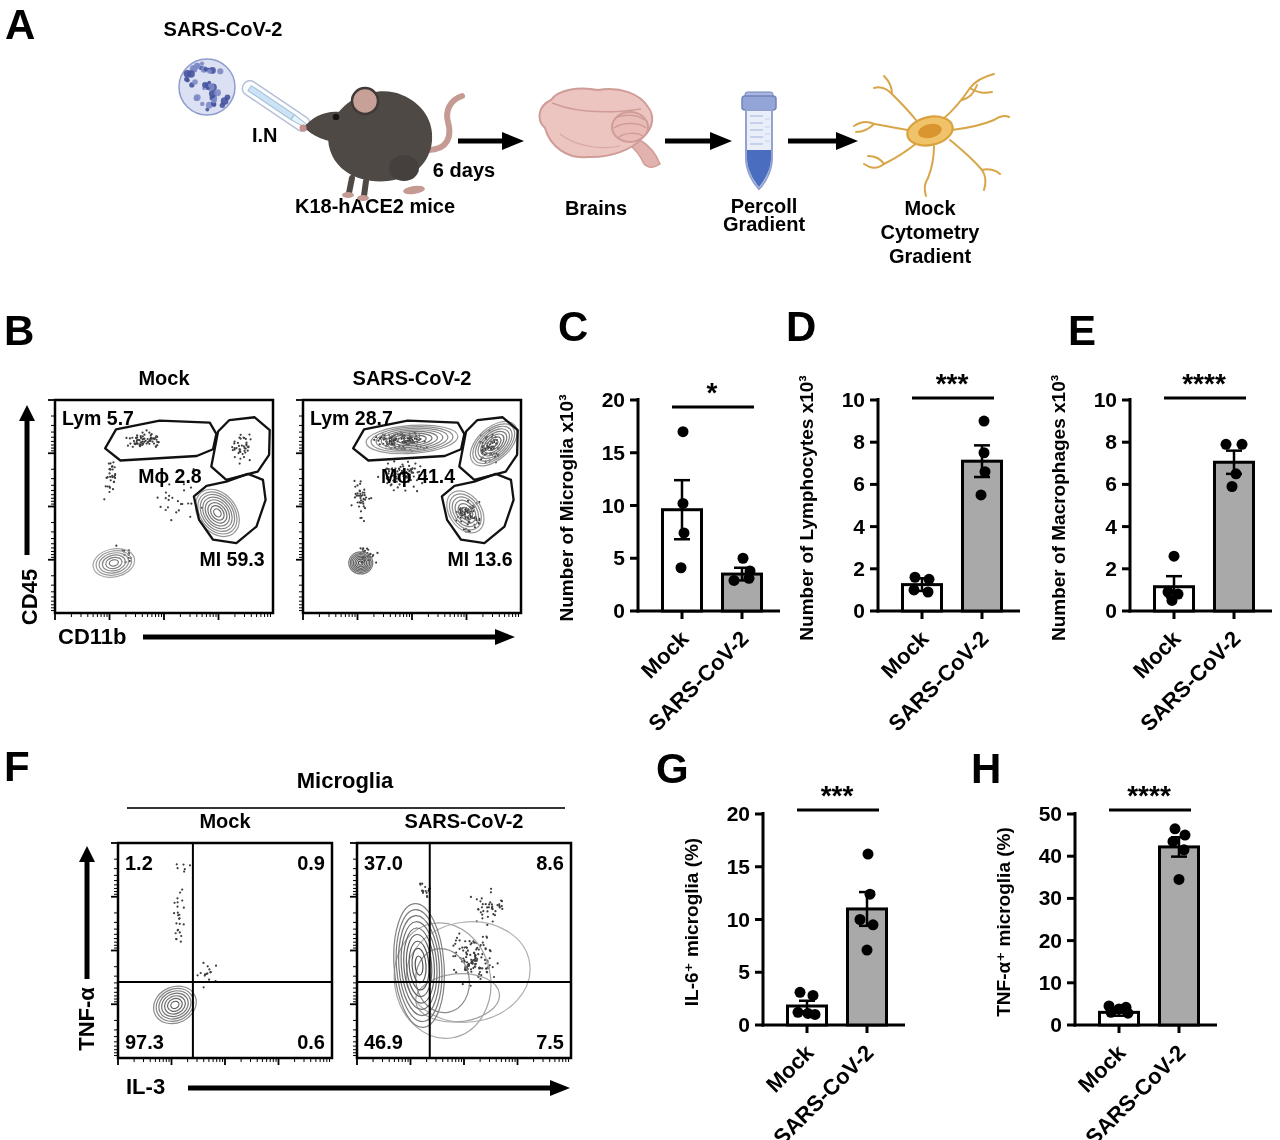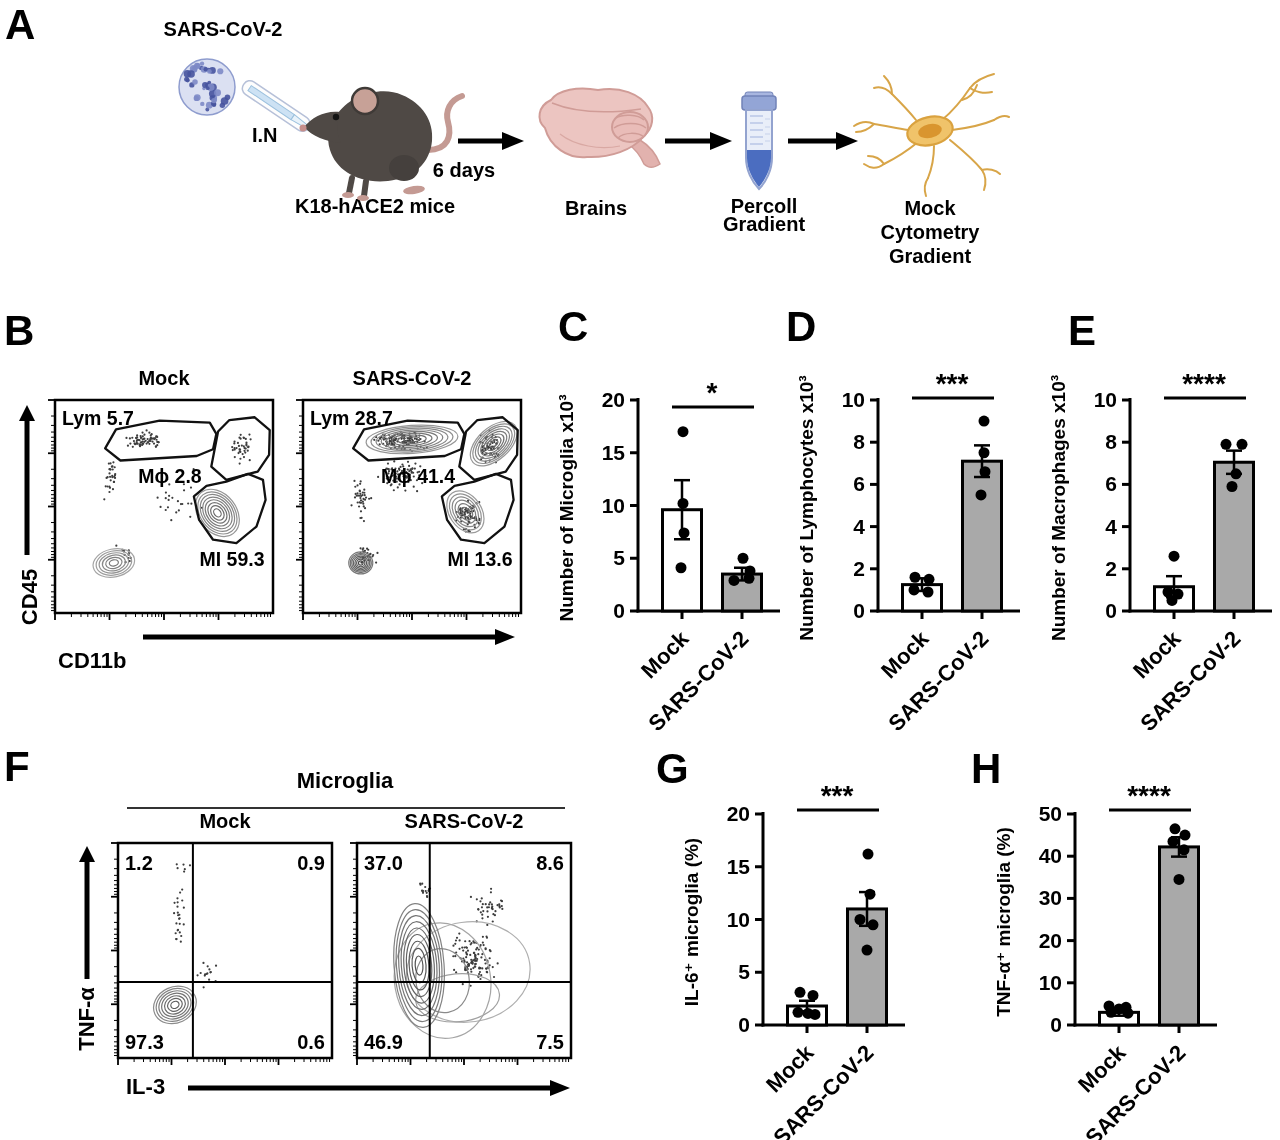--- a/index.html
+++ b/index.html
@@ -949,21 +949,21 @@
       <text x="14" y="29" text-anchor="start" font-size="19.5" font-weight="bold" fill="#000">Lym 28.7</text>
       <text x="122" y="87" text-anchor="middle" font-size="19.5" font-weight="bold" fill="#000">Mϕ 41.4</text>
       <text x="184" y="170" text-anchor="middle" font-size="19.5" font-weight="bold" fill="#000">MI 13.6</text>
     </svg>
 
   <div class="vlabel" style="left:-25px;top:584px;width:110px;height:26px;">CD45</div>
   <svg style="left:17px;top:405px;" width="22" height="155">
     <line x1="10" y1="150" x2="10" y2="14" stroke="#000" stroke-width="5"></line>
     <polygon points="10,0 2,16 18,16" fill="#000"></polygon>
   </svg>
-  <div class="abs t22" style="left:58px;top:624px;margin-top:24px;">CD11b</div>
+  <div class="abs t22" style="left:58px;top:624px;">CD11b</div>
   <svg style="left:141px;top:628px;" width="378" height="18">
     <line x1="2" y1="9" x2="358" y2="9" stroke="#000" stroke-width="5"></line>
     <polygon points="374,9 354,1 354,17" fill="#000"></polygon>
   </svg>
 
   <svg id="chart-c" class="chart" style="left:543px;top:378px;" width="240" height="360">
       <text x="30" y="130" transform="rotate(-90 30 130)" text-anchor="middle" font-size="19" font-weight="bold" fill="#000">Number of Microglia x10³</text>
       <line x1="95" y1="20" x2="95" y2="234.5" stroke="#000" stroke-width="3"></line>
       <line x1="87" y1="233" x2="95" y2="233" stroke="#000" stroke-width="3"></line>
       <text x="82" y="240" text-anchor="end" font-size="21" font-weight="bold" fill="#000">0</text>

